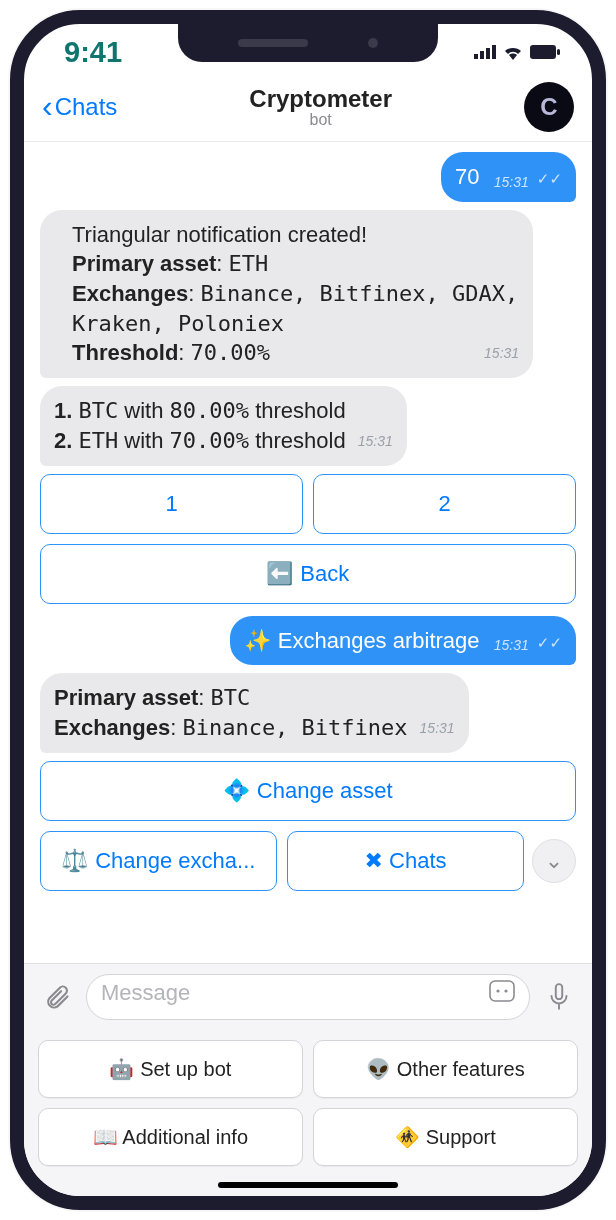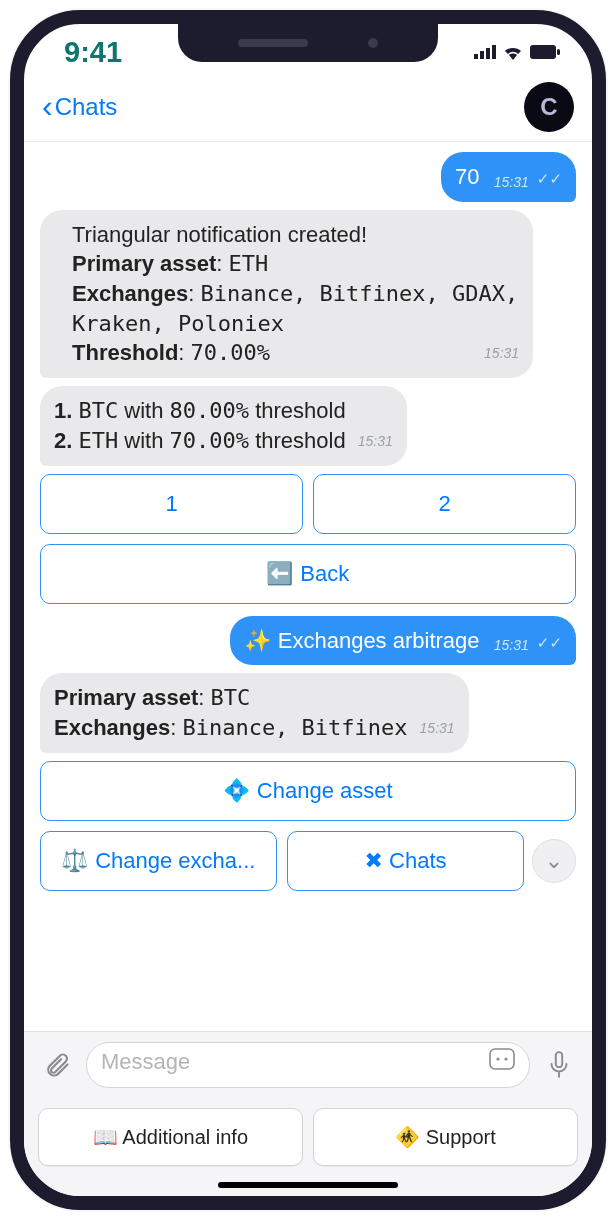--- a/index.html
+++ b/index.html
@@ -130,21 +130,21 @@
   padding-bottom: 30px;
 }
 .input-row {
   display: flex; align-items: center; gap: 12px;
   padding: 10px 16px;
 }
 .attach, .mic { width: 34px; height: 34px; color: #8a8a90; display: flex; align-items: center; justify-content: center; }
 .msg-input {
   flex: 1; height: 46px; border-radius: 23px;
   background: #fff; border: 1px solid #d4d4d8;
-  display: flex; align-items: flex-end; padding: 12px 14px;
+  display: flex; align-items: flex-start; padding: 5px 14px;
   color: #b4b4bb; font-size: 22px;
 }
 .msg-input .ph { flex: 1; }
 .sticker { color: #8a8a90; font-size: 20px; }
 .bk {
   padding: 10px 14px 0 14px;
   display: flex; flex-direction: column; gap: 10px;
 }
 .bk-row { display: flex; gap: 10px; }
 .bk-btn {
@@ -192,20 +192,24 @@
           </svg>
       </span>
     </span>
   </div>
 
   <div class="header">
     <div class="back">
       <span class="back-chevron">‹</span>
       <span>Chats</span>
     </div>
+    <div class="title-wrap">
+      <div class="title">Cryptometer</div>
+      <div class="subtitle">bot</div>
+    </div>
     <div class="avatar">
       <span>C</span>
     </div>
   </div>
 
   <div class="chat">
 
     <div class="row right">
       <div class="bubble out">
         <span>70</span>
@@ -313,20 +317,24 @@
       </div>
       <div class="mic">
         <svg width="26" height="30" viewBox="0 0 24 28">
             <rect x="9" y="2" width="6" height="14" rx="3" stroke="#8a8a90" stroke-width="1.8" fill="none"></rect>
             <path d="M5 13a7 7 0 0014 0M12 20v5" stroke="#8a8a90" stroke-width="1.8" fill="none" stroke-linecap="round"></path>
           </svg>
       </div>
     </div>
     <div class="bk">
       <div class="bk-row">
+        <div class="bk-btn">🤖 Set up bot</div>
+        <div class="bk-btn">👽 Other features</div>
+      </div>
+      <div class="bk-row">
         <div class="bk-btn">📖 Additional info</div>
         <div class="bk-btn">🚸 Support</div>
       </div>
     </div>
   </div>
 
   <div class="home-ind"></div>
 </div>
 
 </body></html>

